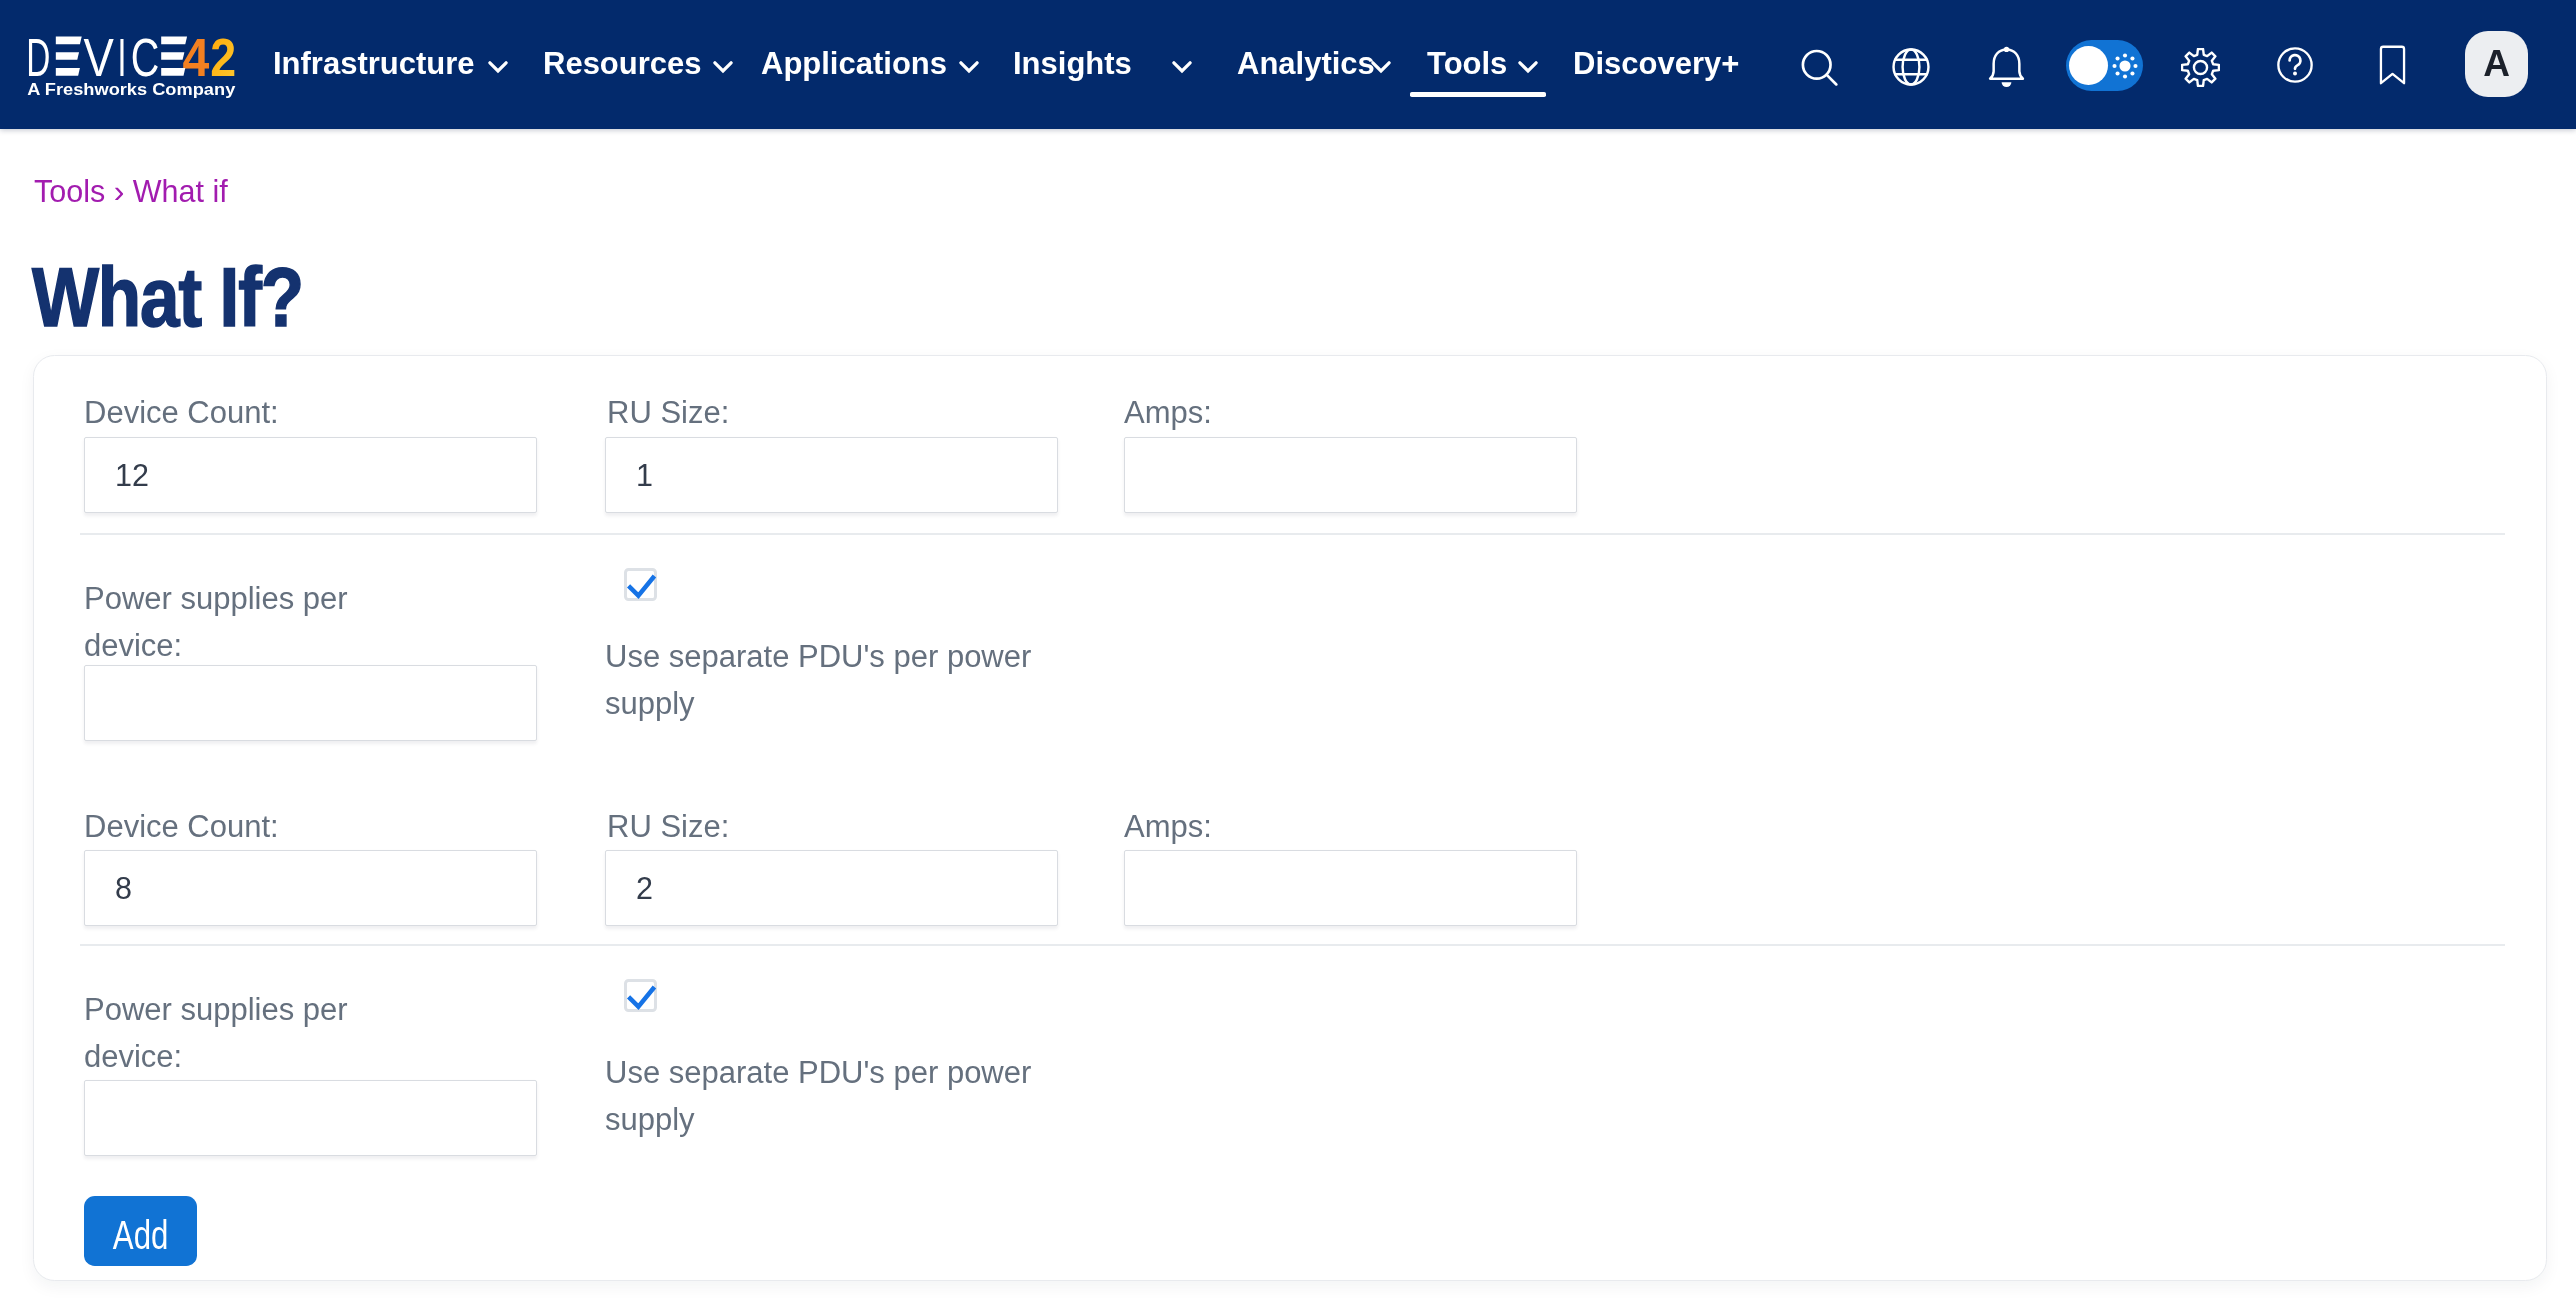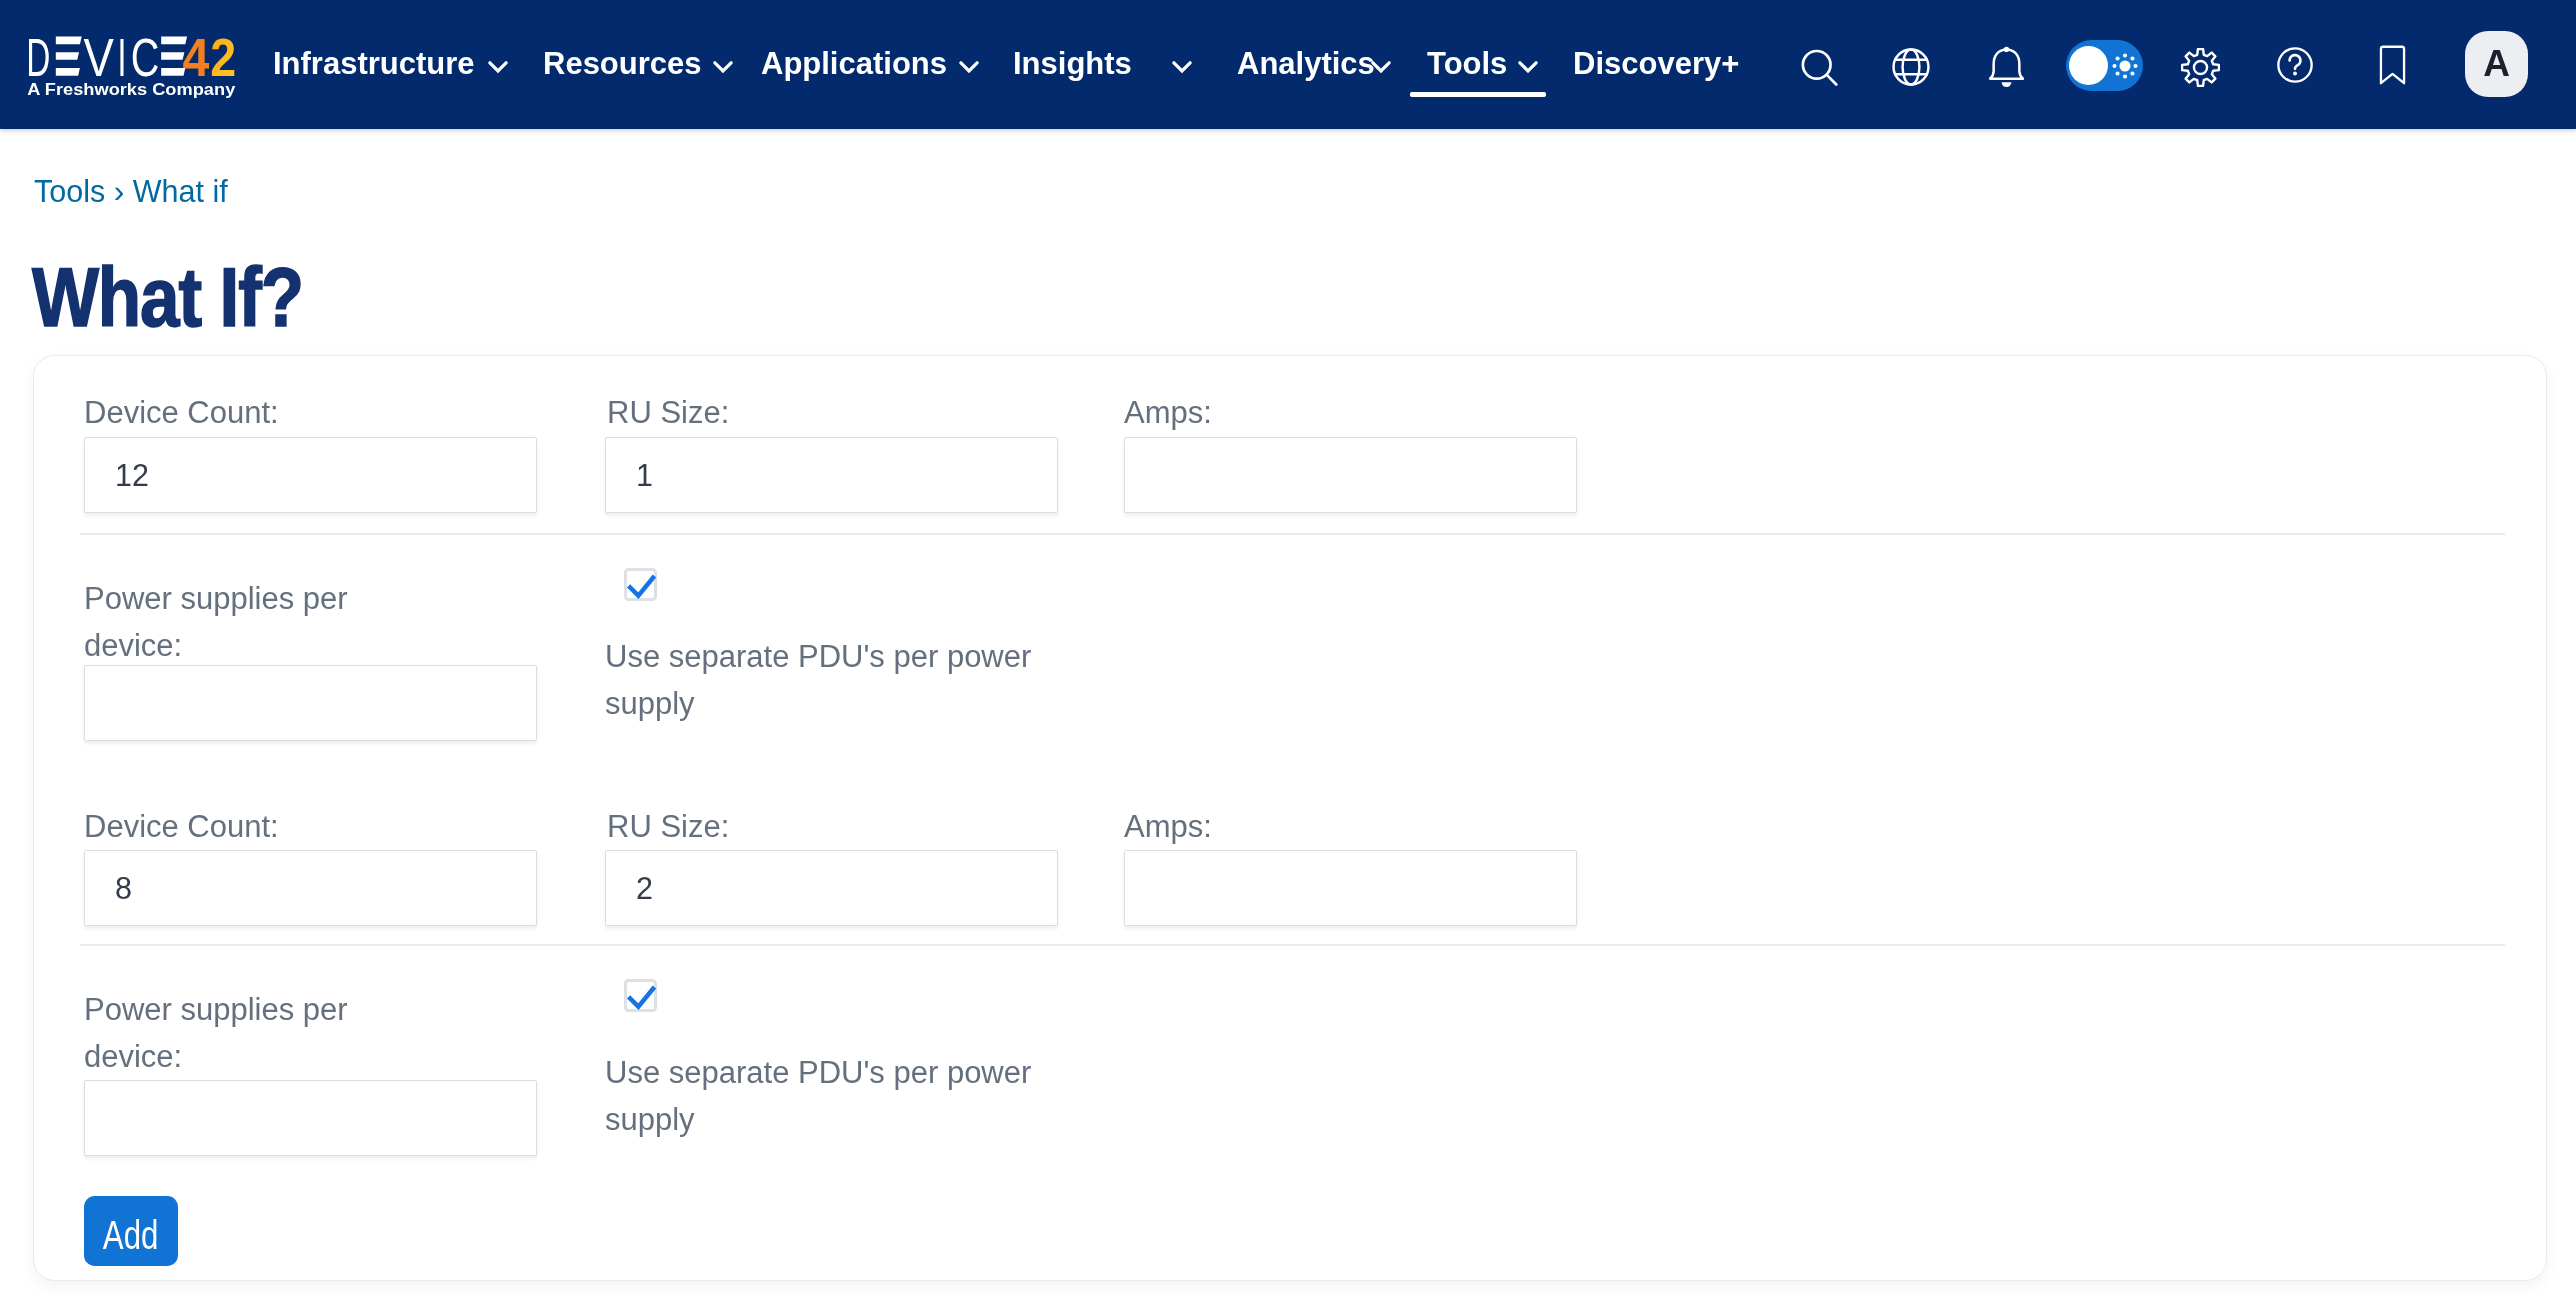--- a/index.html
+++ b/index.html
@@ -8,29 +8,29 @@
   
   #nav { position:absolute; left:0; top:0; width:2576px; height:129px; background:#032a6c; box-shadow:0 1.8px 5.4px rgba(10,25,60,0.25); }
   .navitem { position:absolute; top:48px; color:#ffffff; font-size:31px; font-weight:bold; line-height:1; white-space:nowrap; }
   .chev { position:absolute; top:61px; }
   #toolsline { position:absolute; left:1410px; top:92px; width:136px; height:4.5px; background:#ffffff; border-radius:1.8px; }
   .icon { position:absolute; }
   #avatar { position:absolute; left:2465px; top:31px; width:63px; height:66px; background:#eceef1; border-radius:23px; text-align:center; line-height:66px; font-size:37px; font-weight:bold; color:#1c212b; }
   #toggle { position:absolute; left:2066px; top:40px; width:77px; height:51px; background:#1173d4; border-radius:25.6px; }
   #knob { position:absolute; left:2.7px; top:6.3px; width:39px; height:39px; background:#ffffff; border-radius:50%; }
   
-  #crumb { position:absolute; left:34px; top:173px; font-size:30.5px; color:#0369a1; }
+  #crumb { position:absolute; left:34px; top:173px; font-size:30.5px; color:#a21caf; }
   #h1 { position:absolute; left:32px; top:250px; font-size:83px; font-weight:bold; color:#14326f; letter-spacing:-1.3px; transform:scaleX(0.855); transform-origin:left top; -webkit-text-stroke:1.6px #14326f; }
   #card { position:absolute; left:33px; top:355px; width:2514px; height:926px; background:#ffffff; border:1.8px solid #e8eaee; border-radius:21.5px; box-shadow:0 5.4px 16px rgba(20,30,60,0.05); }
   .lbl { position:absolute; font-size:31px; color:#65707e; line-height:47px;margin-top:12px; }
   .inp { position:absolute; width:453px; height:76px; background:#fff; border:1.8px solid #d9dce1; border-radius:2px; box-shadow:0 2.7px 3.6px rgba(25,35,60,0.07); font-size:30.5px; color:#333c4b; }
   .inp span { position:absolute; left:30px; top:50%; transform:translateY(-50%); }
   .sep { position:absolute; left:80px; width:2425px; height:1.8px; background:#e8ebee; }
   .cbx { position:absolute; left:624px; width:33px; height:33px; background:#fff; border:3.6px solid #dde1e6; border-radius:4.5px; }
-  .btn { position:absolute; left:84px; top:1196px; width:94px; height:70px; background:#1173d4; border-radius:10.8px; color:#fff; font-size:31px; text-align:center; line-height:70px; }
+  .btn { position:absolute; left:84px; top:1196px; width:113px; height:70px; background:#1173d4; border-radius:10.8px; color:#fff; font-size:31px; text-align:center; line-height:70px; }
 </style>
 </head>
 <body>
 <div id="nav">
 
   <svg class="abs" style="left:26px; top:32px;" width="215" height="75" viewBox="0 0 240 84">
     <defs>
       <linearGradient id="g2" x1="0" y1="0" x2="1" y2="1">
         <stop offset="0" stop-color="#ffa807"></stop>
           <stop offset="1" stop-color="#fdc930"></stop>

